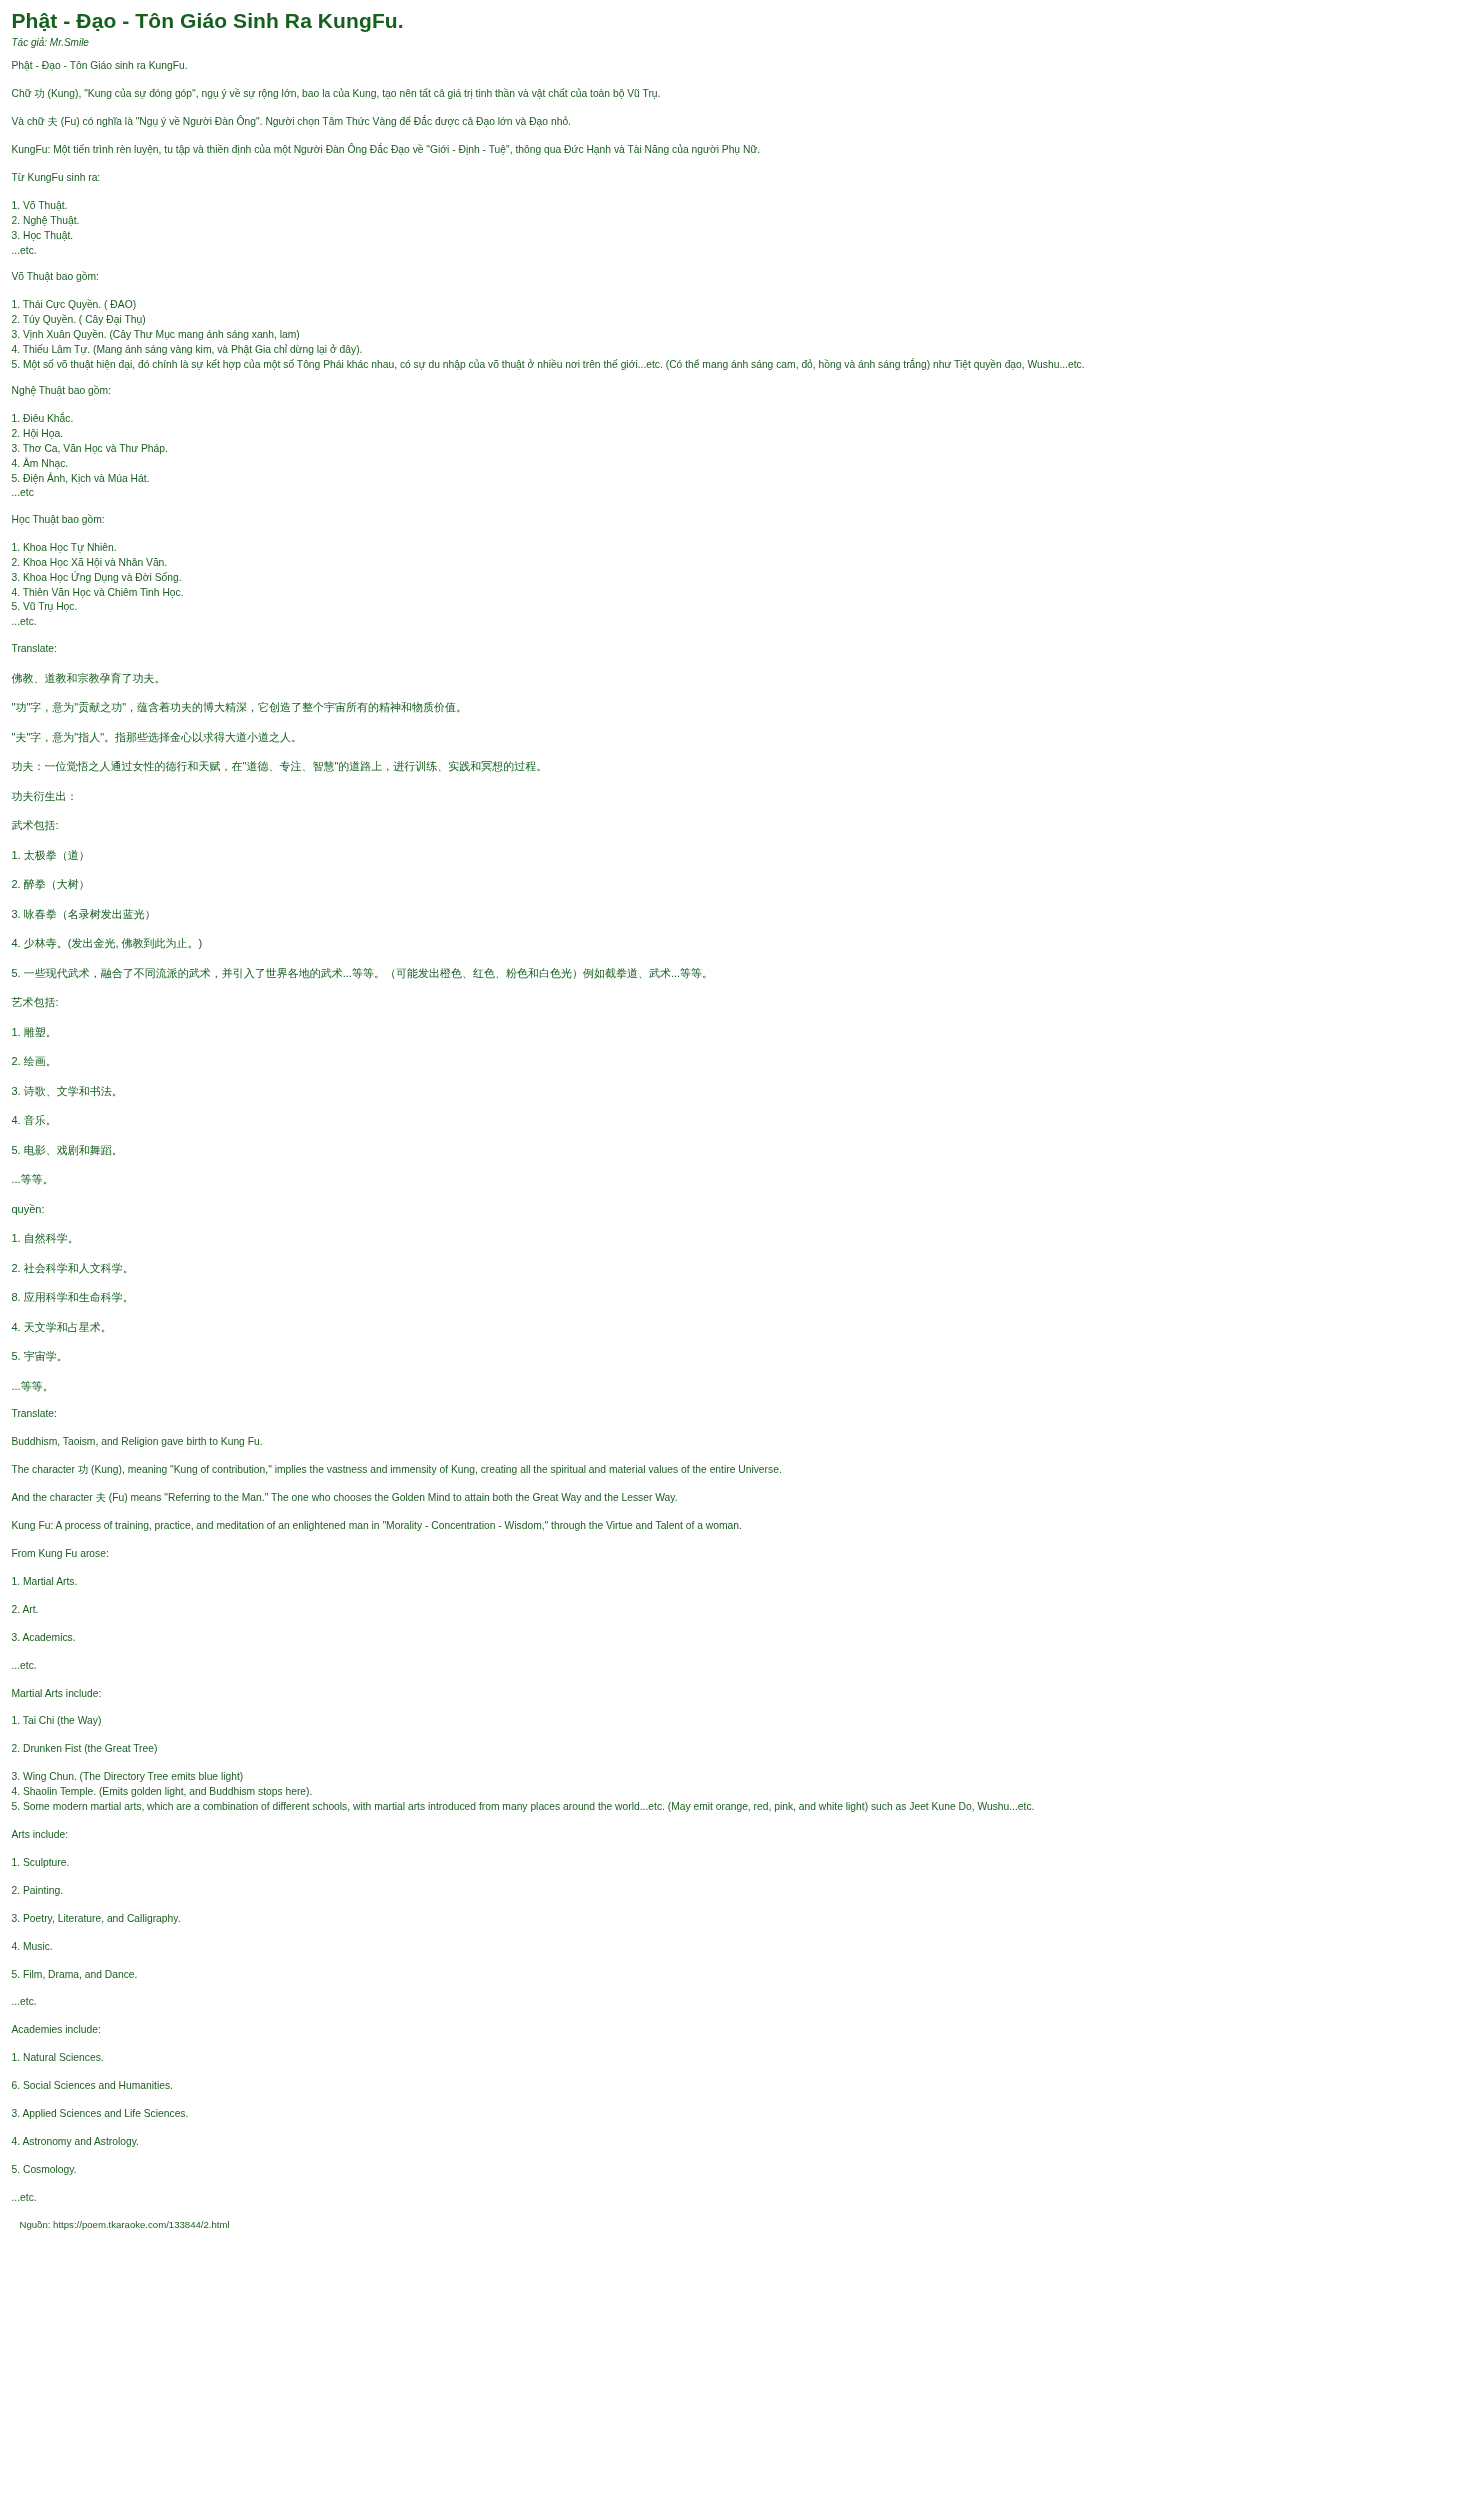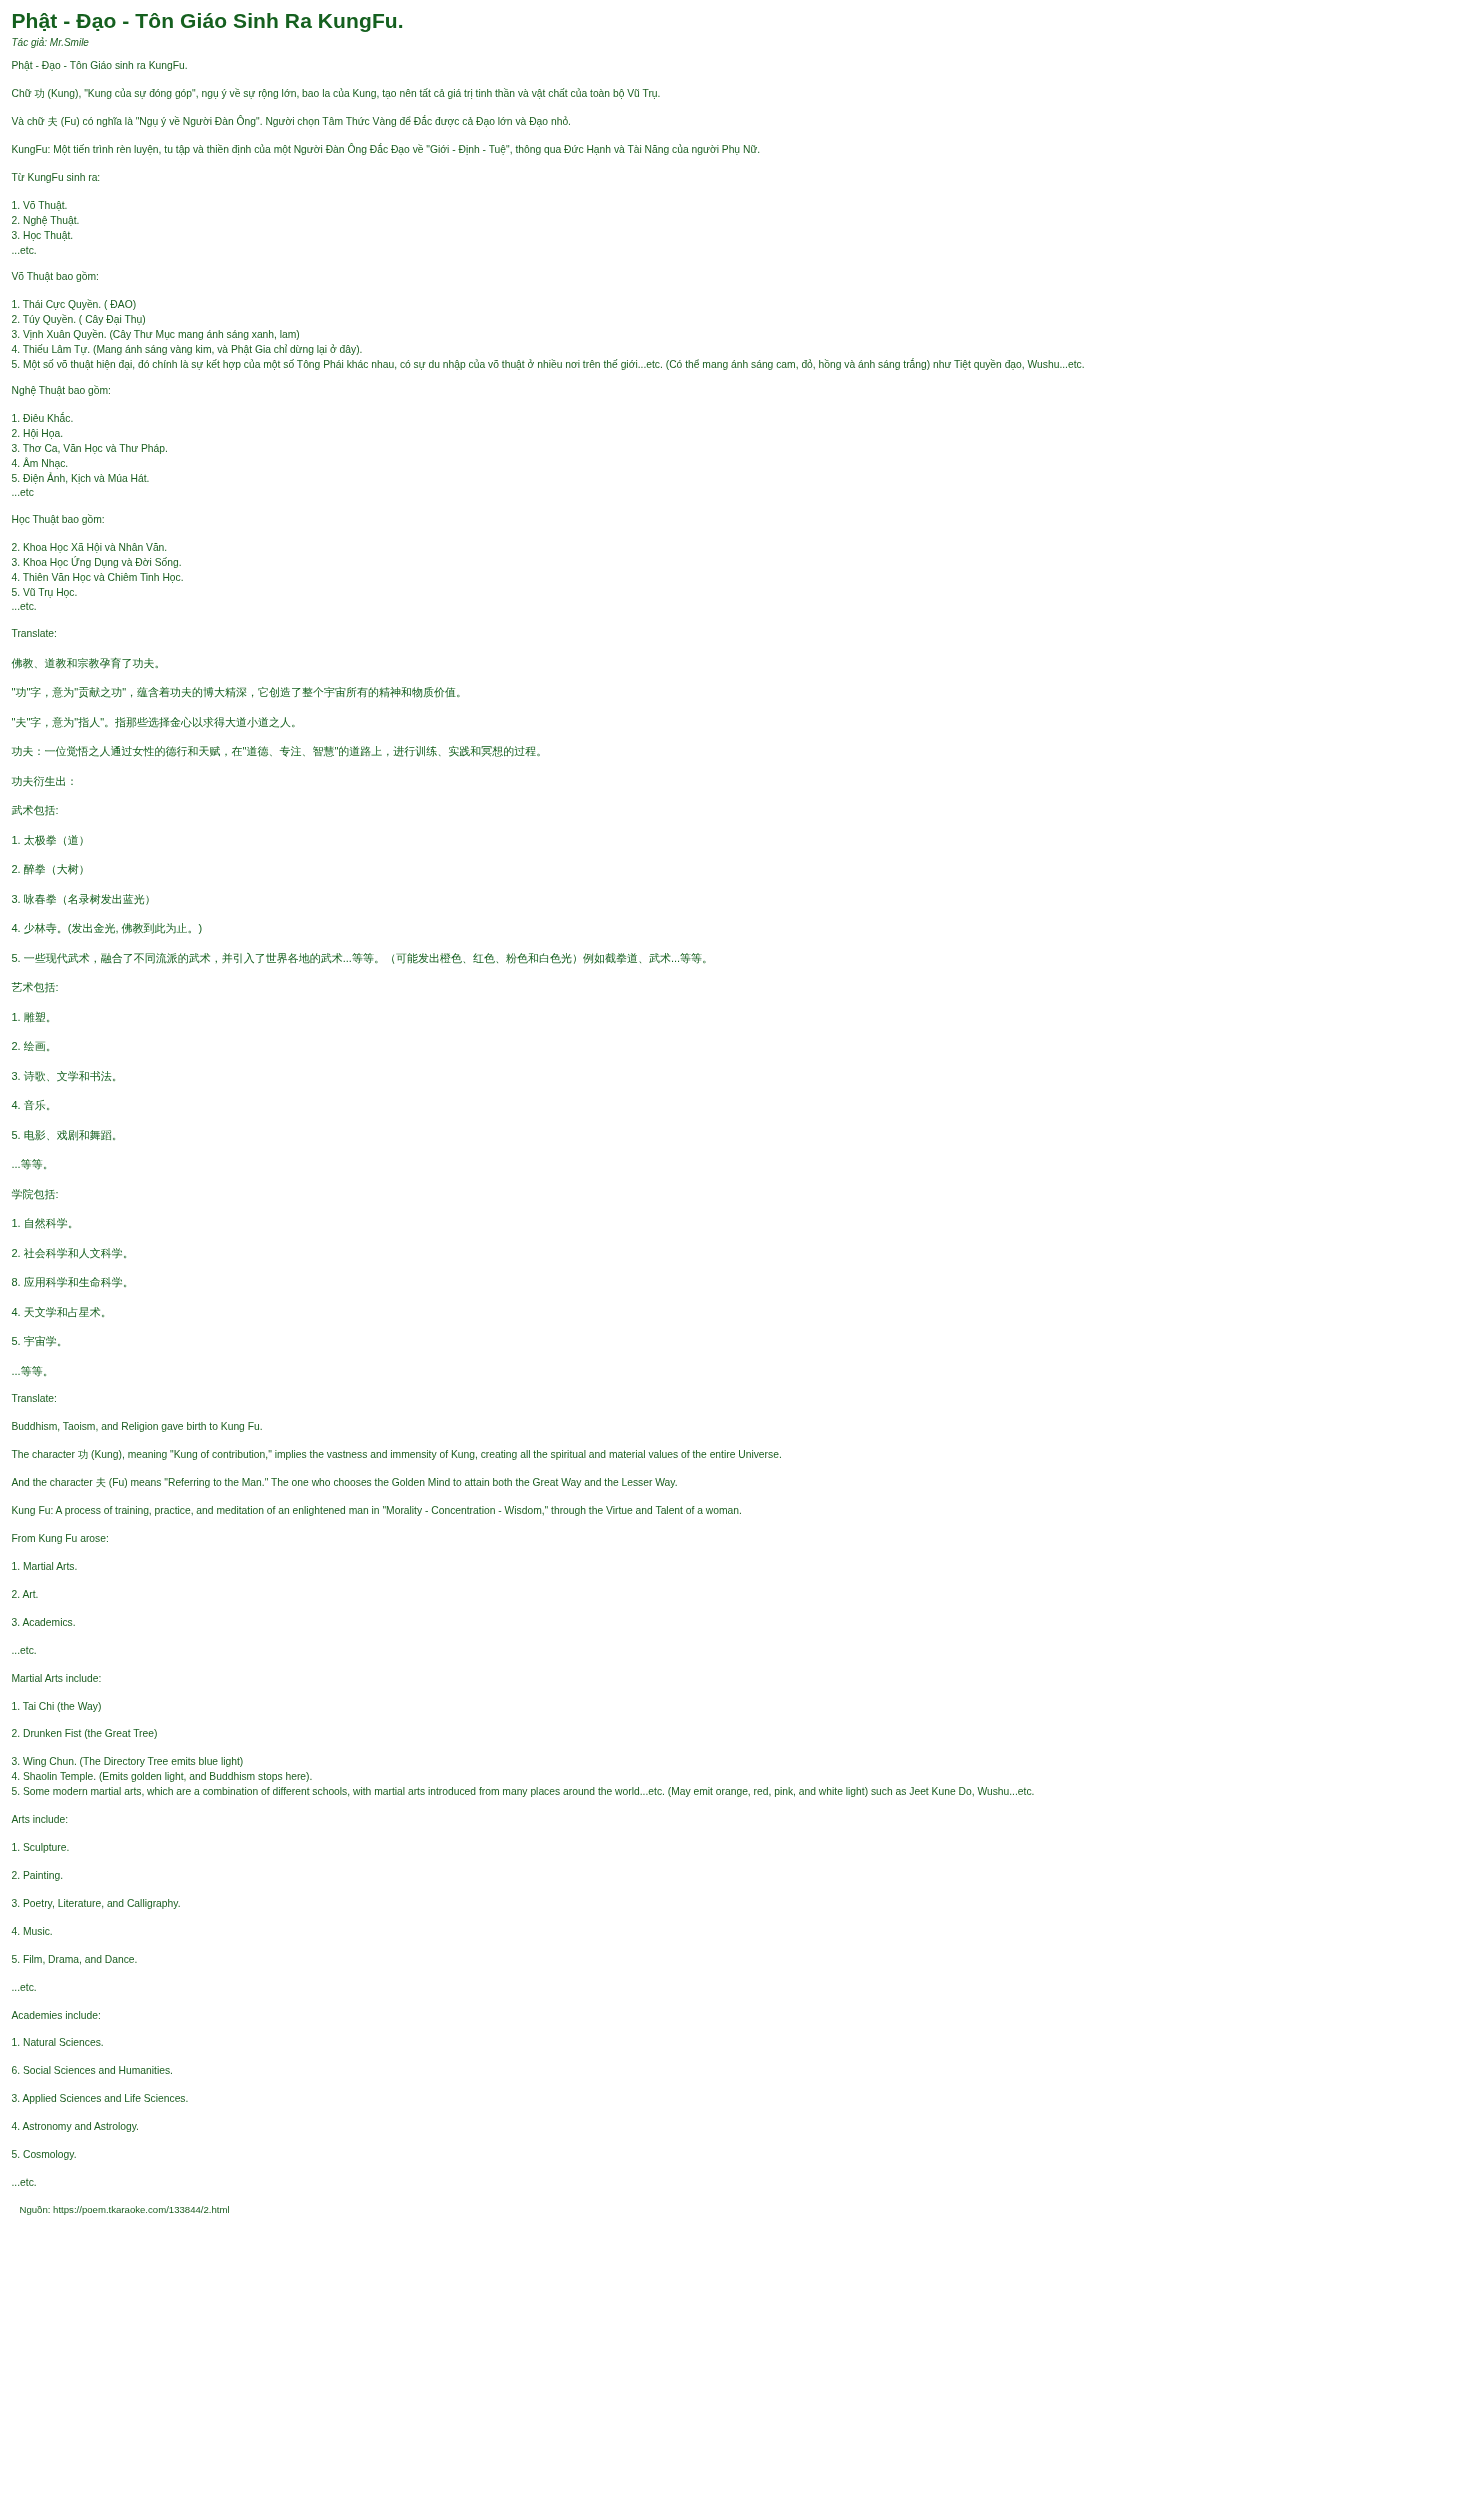--- a/index.html
+++ b/index.html
@@ -109,20 +109,21 @@
     <p class="para list">1. Điêu Khắc.</p>
     <p class="para list">2. Hội Họa.</p>
     <p class="para list">3. Thơ Ca, Văn Học và Thư Pháp.</p>
     <p class="para list">4. Âm Nhạc.</p>
     <p class="para list">5. Điện Ảnh, Kịch và Múa Hát.</p>
     <p class="para list">...etc</p>
   </div>
 
   <p class="para">Học Thuật bao gồm:</p>
   <div class="block">
+    <p class="para list">1. Khoa Học Tự Nhiên.</p>
     <p class="para list">2. Khoa Học Xã Hội và Nhân Văn.</p>
     <p class="para list">3. Khoa Học Ứng Dụng và Đời Sống.</p>
     <p class="para list">4. Thiên Văn Học và Chiêm Tinh Học.</p>
     <p class="para list">5. Vũ Trụ Học.</p>
     <p class="para list">...etc.</p>
   </div>
 
   <p class="para">Translate:</p>
 
   <p class="cn">佛教、道教和宗教孕育了功夫。</p>
@@ -144,21 +145,21 @@
   <p class="cn">艺术包括:</p>
   <div>
     <p class="cn list">1. 雕塑。</p>
     <p class="cn list">2. 绘画。</p>
     <p class="cn list">3. 诗歌、文学和书法。</p>
     <p class="cn list">4. 音乐。</p>
     <p class="cn list">5. 电影、戏剧和舞蹈。</p>
     <p class="cn list">...等等。</p>
   </div>
 
-  <p class="cn">学院包括:</p>
+  <p class="cn">quyền:</p>
   <div>
     <p class="cn list">1. 自然科学。</p>
     <p class="cn list">2. 社会科学和人文科学。</p>
     <p class="cn list">8. 应用科学和生命科学。</p>
     <p class="cn list">4. 天文学和占星术。</p>
     <p class="cn list">5. 宇宙学。</p>
     <p class="cn list">...等等。</p>
   </div>
 
   <p class="en">Translate:</p>

